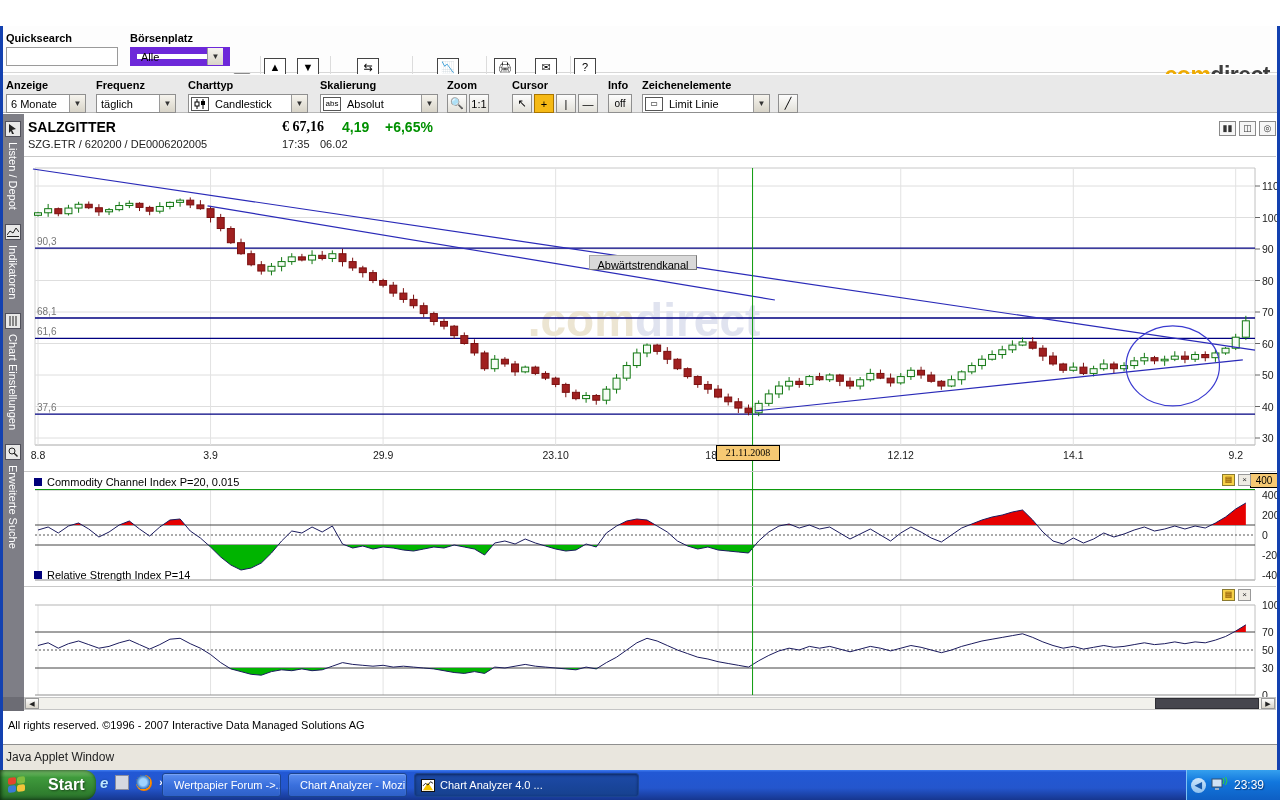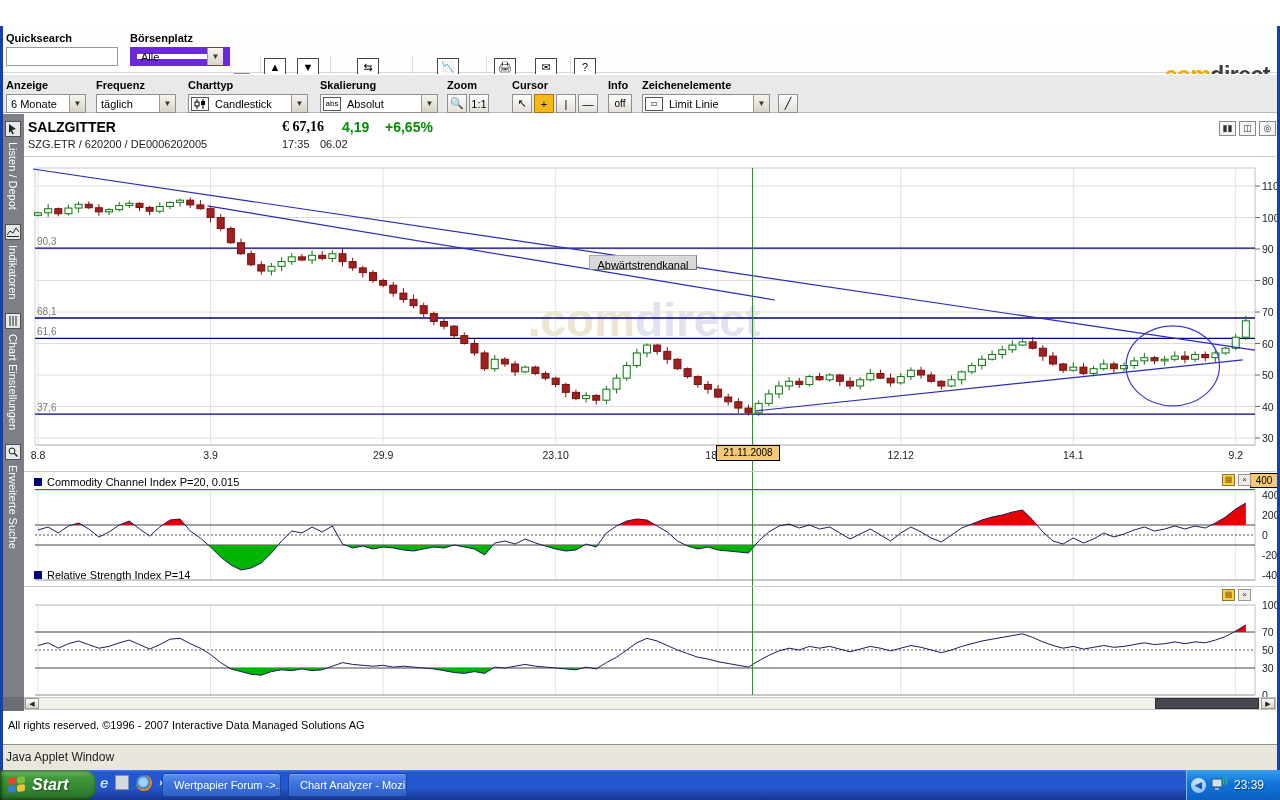--- a/index.html
+++ b/index.html
@@ -78,21 +78,21 @@
 
   
   #chartwrap { position:absolute; left:24px; top:160px; width:1256px; height:540px; }
   text.ax  { font-family:"Liberation Sans",sans-serif; font-size:10.5px; fill:#1a1a1a; }
   text.lvl { font-family:"Liberation Sans",sans-serif; font-size:10px; fill:#777; }
   text.wm  { font-family:"Liberation Sans",sans-serif; font-size:46px; font-weight:bold; }
   .annot { position:absolute; left:589px; top:255px; width:108px; height:15px; background:#d9d9d9;
     border:1px solid #a9a9a9; border-right-color:#777; border-bottom-color:#777;
     font-size:11px; color:#000; text-align:center; line-height:19px; }
   .dtip { position:absolute; left:716px; top:445px; width:64px; height:16px; background:#f6c973;
-    border:1px solid #000; font-size:10px; text-align:center; line-height:14px; color:#000; }
+    border:1px solid #000; font-size:10px; text-align:center; line-height:14px; color:#000;font-family:Liberation Serif, serif; }
   .vtip { position:absolute; left:1250px; top:473px; width:28px; height:15px; background:#f6c973;
     border:1px solid #000; font-size:10px; text-align:center; line-height:13px; color:#000; }
   .ind-sep { position:absolute; left:24px; width:1252px; height:1px; background:#c9c9c9; }
   .ind-header { position:absolute; left:34px; height:15px; display:flex; align-items:center; font-size:11px; color:#000; }
   .ind-header .sq { width:8px; height:8px; background:#00007a; margin-right:5px; }
   .ind-btns { position:absolute; display:flex; gap:3px; }
   .ibtn { width:13px; height:12px; border:1px solid #8a7a30; background:#f7d24a; font-size:8px;
     line-height:10px; text-align:center; color:#8a5200; }
   .ibtn.x { background:#efece4; border:1px solid #999; color:#333; }
 
@@ -108,22 +108,22 @@
   .javabar { position:absolute; left:0; top:744px; width:1280px; height:26px; background:#e9e6de;
     border-top:1px solid #8f8f8f; font-size:12px; color:#222; line-height:25px; padding-left:6px; }
 
   .winborder { position:absolute; top:26px; width:3px; height:744px; background:#1341b0; }
 
   
   .taskbar { position:absolute; left:0; top:770px; width:1280px; height:30px;
     background:linear-gradient(180deg,#3f7cf0 0%,#2258d4 8%,#2456cd 60%,#16368f 100%); }
   .startbtn { position:absolute; left:0; top:0; width:96px; height:30px; border-radius:0 12px 12px 0;
     background:linear-gradient(180deg,#7ec06f 0%,#3f9a3c 25%,#2f7d2e 80%,#26642a 100%);
-    display:flex; align-items:center; color:#fff; font-weight:bold; font-style:italic; font-size:16px;
-    text-shadow:1px 1px 2px #1c4a1c; padding-left:8px; gap:6px; box-shadow:1px 0 4px #0a2a0a inset; }
+    display:flex; align-items:center; color:#fff; font-weight:bold; font-size:16px;
+    text-shadow:1px 1px 2px #1c4a1c; padding-left:8px; gap:22px; box-shadow:1px 0 4px #0a2a0a inset; }
   .xpflag { width:18px; height:16px; display:grid; grid-template-columns:8px 8px; grid-template-rows:7px 7px;
     gap:1px; transform:skewY(-6deg); }
   .xpflag i { border-radius:2px; }
   .ql { position:absolute; left:100px; top:4px; display:flex; align-items:center; gap:7px; }
   .ffx { width:16px; height:16px; border-radius:50%;
     background:radial-gradient(circle at 45% 45%, #9fd4ff 0 28%, #2f6fc0 55%, #ff9400 58%, #e85d00 85%); }
   .ie { color:#bfe6ff; font-size:15px; font-weight:bold; font-style:italic; text-shadow:0 0 2px #0a3a8a; }
   .grayapp { width:14px; height:15px; background:#d5d8e0; border:1px solid #8a8ea0; }
   .chev { color:#fff; font-size:10px; font-weight:bold; }
   .taskbtn { position:absolute; top:3px; height:24px; border-radius:3px; color:#fff; font-size:11px;
@@ -742,20 +742,28 @@
       <span class="chev">»</span>
     </div>
     <div class="taskbtn" style="left:162px; width:119px">
       <span class="ffx" style="width:13px;height:13px"></span>
       <span>Wertpapier Forum -&gt;...</span>
     </div>
     <div class="taskbtn" style="left:288px; width:119px">
       <span class="ffx" style="width:13px;height:13px"></span>
       <span>Chart Analyzer - Mozi...</span>
     </div>
+    <div class="taskbtn active" style="left:414px; width:225px">
+      <svg class="cicon" viewBox="0 0 14 13">
+        <rect width="14" height="13" fill="#fff"></rect>
+          <polygon points="1,12 7,3 13,12" fill="#f5c400"></polygon>
+        <polyline points="1,7 4,4 7,6 10,2 13,4" fill="none" stroke="#000"></polyline>
+      </svg>
+      <span>Chart Analyzer 4.0 ...</span>
+    </div>
     <div class="tray">
       <span class="traychev">◀</span>
       <svg width="18" height="16" viewBox="0 0 18 16">
         <rect x="1" y="2" width="10" height="8" fill="#cfe2f5" stroke="#35506e"></rect>
         <rect x="4" y="11" width="4" height="2" fill="#9ab0c8"></rect>
         <path d="M12 7 q2 -3 0 -6" stroke="#35d435" fill="none"></path>
         <path d="M14.5 8 q3 -4 0 -8" stroke="#35d435" fill="none"></path>
       </svg>
       <span class="clock">23:39</span>
     </div>

